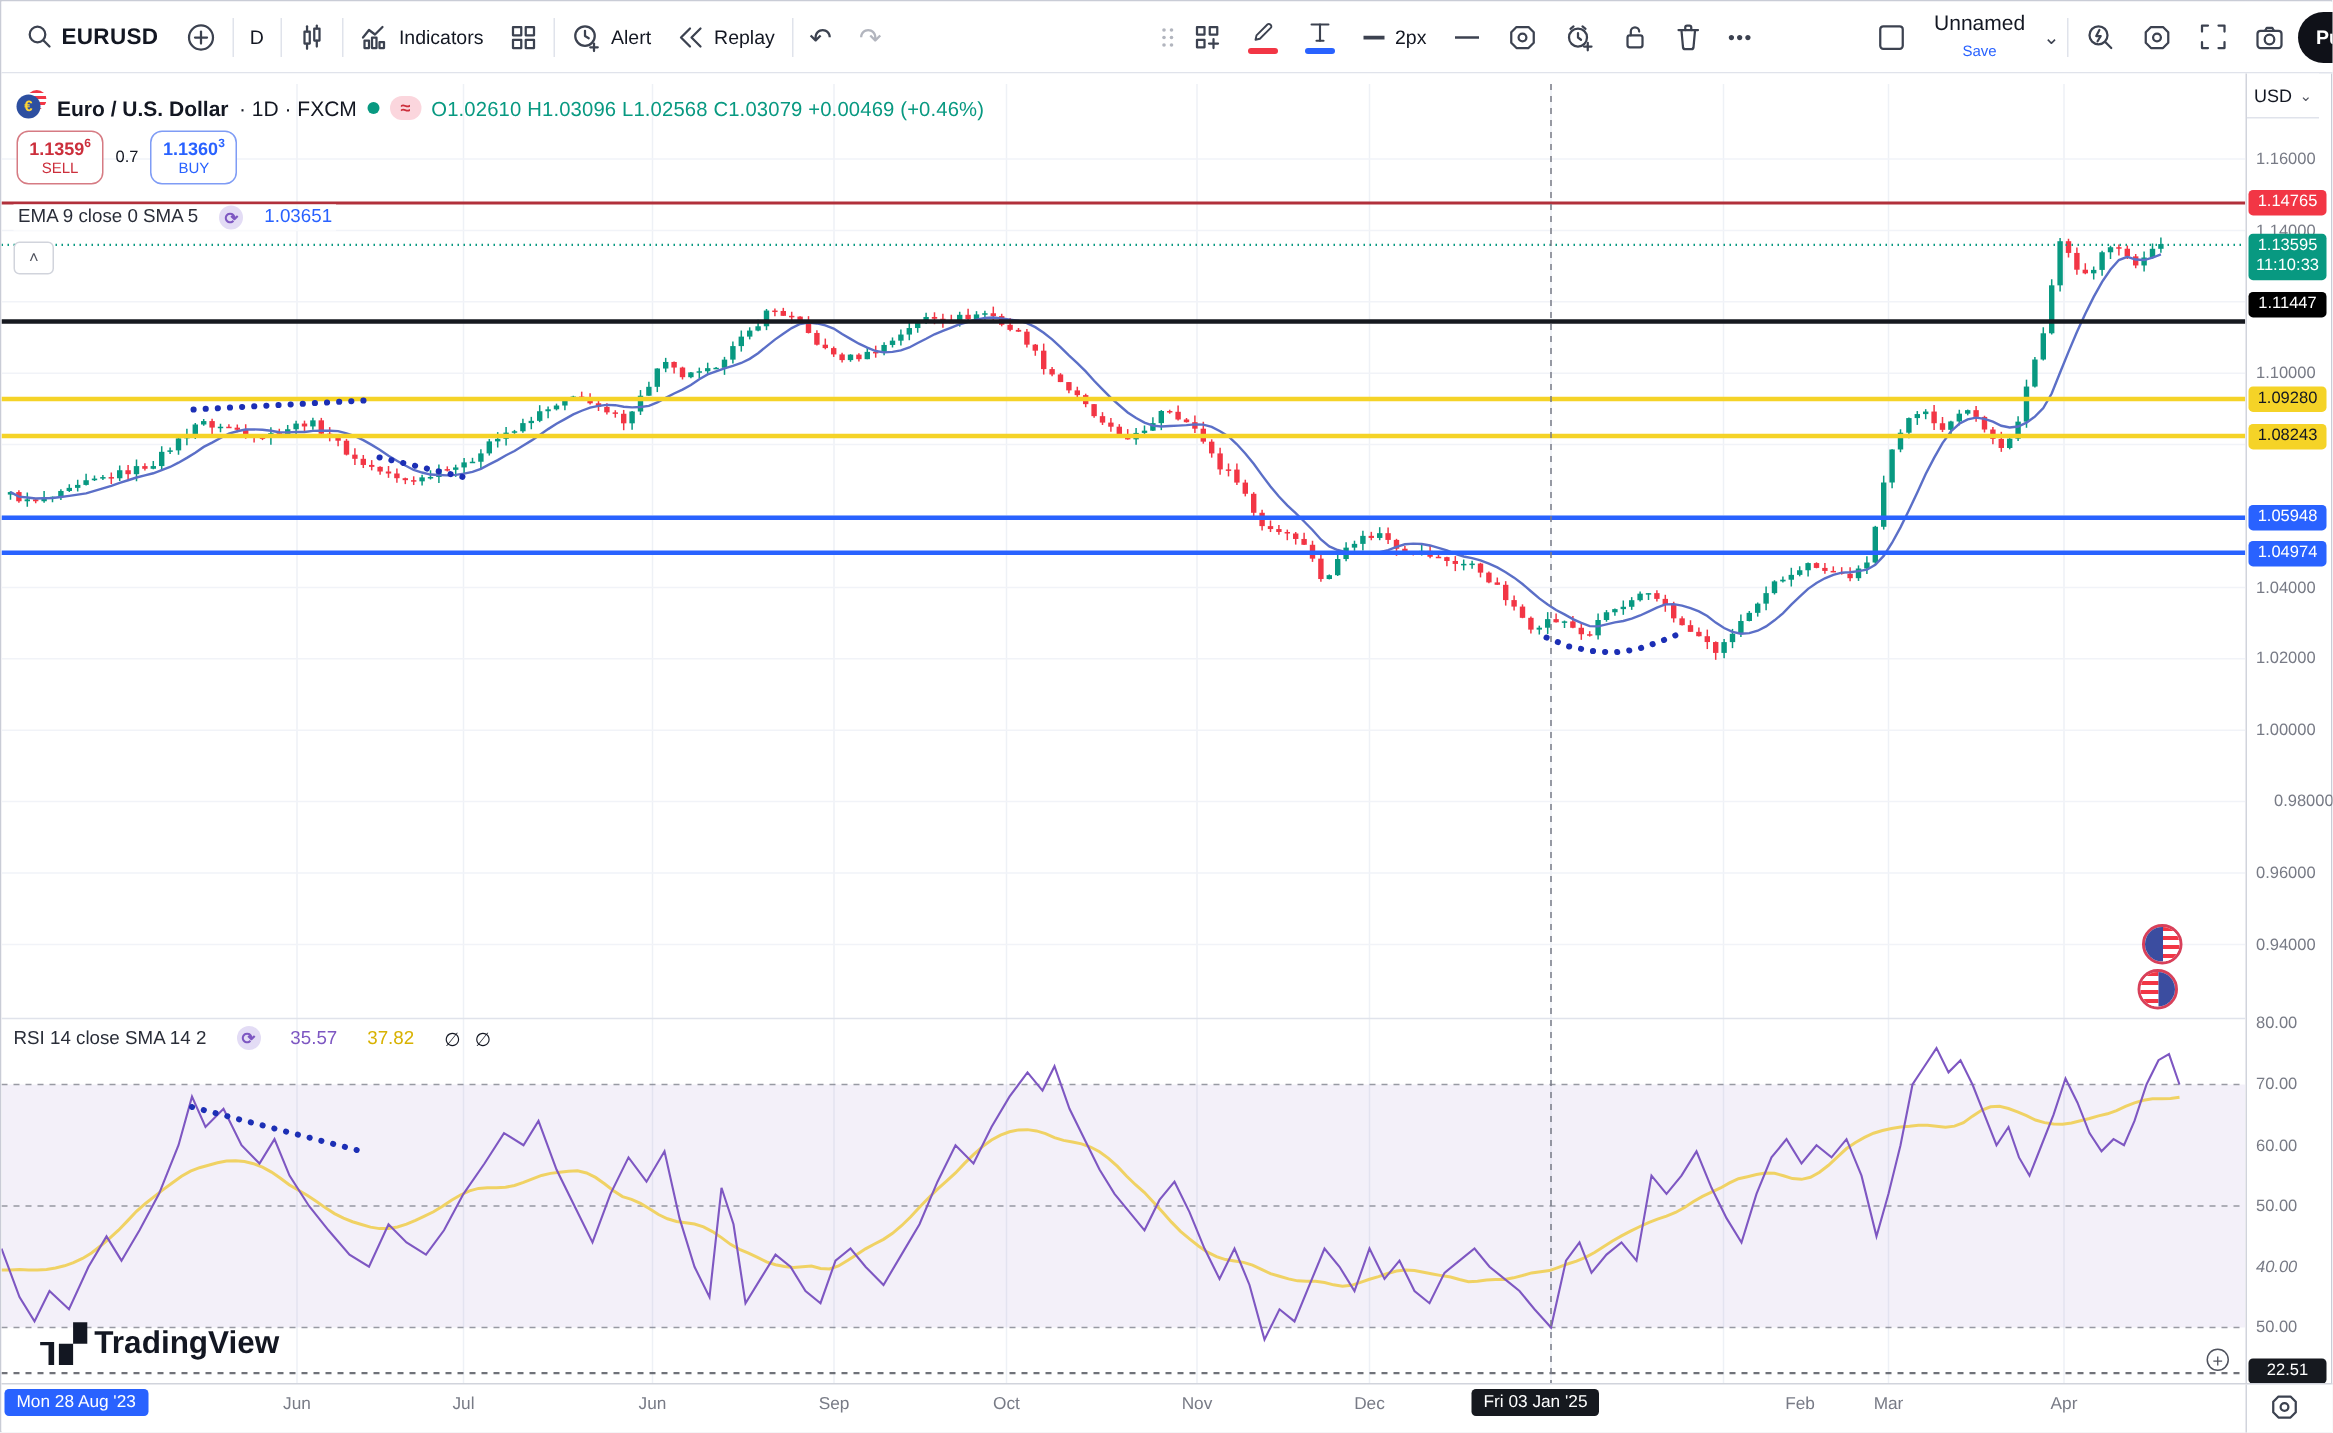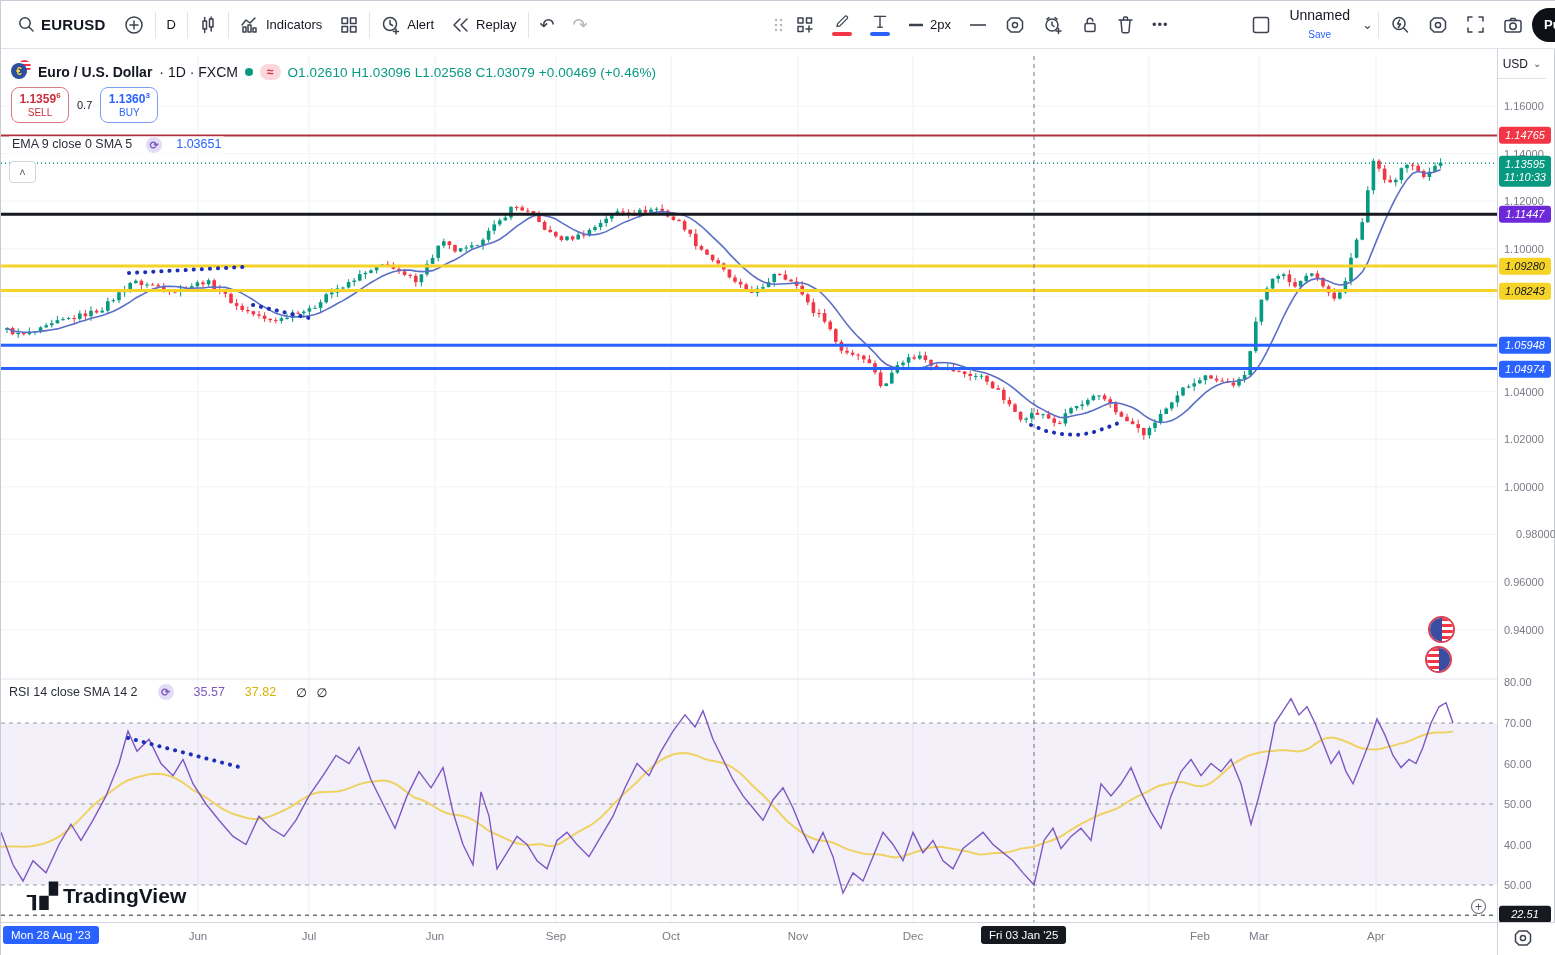--- a/index.html
+++ b/index.html
@@ -54,21 +54,21 @@
   #tv-logo .glyph { font-weight:bold; font-size:24px; letter-spacing:-2px; font-family:"DejaVu Sans", sans-serif; }
   #tv-logo .word { font-weight:bold; font-size:21px; }
   .flag-sticker { position:absolute; width:27px; height:27px; border-radius:50%; border:2px solid #d8405a; overflow:hidden; display:flex; }
   .flag-sticker .half-eu { width:50%; height:100%; background:#3b4da0; }
   .flag-sticker .half-us { width:50%; height:100%; background:repeating-linear-gradient(#f23645 0 3px, #fff 3px 6px); }
 
   
   #price-axis { position:absolute; left:1496px; top:48px; width:49px; height:873px; background:#fff; border-left:1px solid #d1d4dc; font-size:11px; color:#787b86; }
   #usd-dd { height:30px; border-bottom:1px solid #e0e3eb; display:flex; align-items:center; justify-content:center; gap:5px; color:#131722; font-size:12px; cursor:pointer; }
   .ax-lbl { position:absolute; left:6px; transform:translateY(-50%); }
-  .ax-badge { position:absolute; left:1px; transform:translateY(-50%); color:#fff; border-radius:3px; padding:1.5px 4px; font-size:11px; line-height:1.25; text-align:center; min-width:52px;font-style:italic; }
+  .ax-badge { position:absolute; left:1px; transform:translateY(-50%); color:#fff; border-radius:3px; padding:1.5px 4px; font-size:11px; line-height:1.25; text-align:center; min-width:52px; }
   .axis-plus { position:absolute; color:#50535e; font-size:12px; border:1px solid #50535e; width:15px; height:15px; border-radius:50%; display:flex; align-items:center; justify-content:center; background:#fff; }
 
   
   #time-axis { position:absolute; left:0; top:921px; width:1555px; height:33px; border-top:1px solid #d1d4dc; background:#fff; font-size:11.5px; color:#787b86; }
   .t-lbl { position:absolute; top:7px; transform:translateX(-50%); }
   .t-badge { position:absolute; top:3px; color:#fff; border-radius:3px; padding:3px 8px; font-size:11.5px; white-space:nowrap; }
   #ta-sep { position:absolute; left:1496px; top:0; width:1px; height:33px; background:#d1d4dc; }
   #ta-gear { position:absolute; left:1512px; top:5px; color:#50535e; }
 </style>
 </head>
@@ -917,25 +917,25 @@
       <div class="ax-lbl" style="top: 343px;">1.04000</div>
       <div class="ax-lbl" style="top: 390px;">1.02000</div>
       <div class="ax-lbl" style="top: 438px;">1.00000</div>
       <div class="ax-lbl" style="top: 485px; padding-left: 12px;">0.98000</div>
       <div class="ax-lbl" style="top: 533px;">0.96000</div>
       <div class="ax-lbl" style="top: 581px;">0.94000</div>
       <div class="ax-lbl" style="top: 633px;">80.00</div>
       <div class="ax-lbl" style="top: 674px;">70.00</div>
       <div class="ax-lbl" style="top: 715px;">60.00</div>
       <div class="ax-lbl" style="top: 755px;">50.00</div>
-      <div class="ax-lbl" style="top: 796px;">40.00</div>
+      <div class="ax-lbl" style="top: 796px; font-style: italic;">40.00</div>
       <div class="ax-lbl" style="top: 836px;">50.00</div>
       <div class="ax-badge" style="top: 86px; background: rgb(242, 54, 69); color: rgb(255, 255, 255);">1.14765</div>
       <div class="ax-badge" style="top: 122px; background: rgb(8, 153, 129); color: rgb(255, 255, 255);">1.13595<div>11:10:33</div></div>
-      <div class="ax-badge" style="top: 165px; background: #6d28d9; color: rgb(255, 255, 255);">1.11447</div>
+      <div class="ax-badge" style="top: 154px; background: #000000; color: rgb(255, 255, 255);">1.11447</div>
       <div class="ax-badge" style="top: 217px; background: rgb(245, 211, 39); color: rgb(19, 23, 34);">1.09280</div>
       <div class="ax-badge" style="top: 242px; background: rgb(245, 211, 39); color: rgb(19, 23, 34);">1.08243</div>
       <div class="ax-badge" style="top: 296px; background: rgb(41, 98, 255); color: rgb(255, 255, 255);">1.05948</div>
       <div class="ax-badge" style="top: 320px; background: rgb(41, 98, 255); color: rgb(255, 255, 255);">1.04974</div>
       <div class="ax-badge" style="top: 865px; background: rgb(22, 25, 31); color: rgb(255, 255, 255);">22.51</div>
     </div>
 
   <div id="time-axis">
     <div id="ta-sep"></div>
     <div id="ta-gear">

